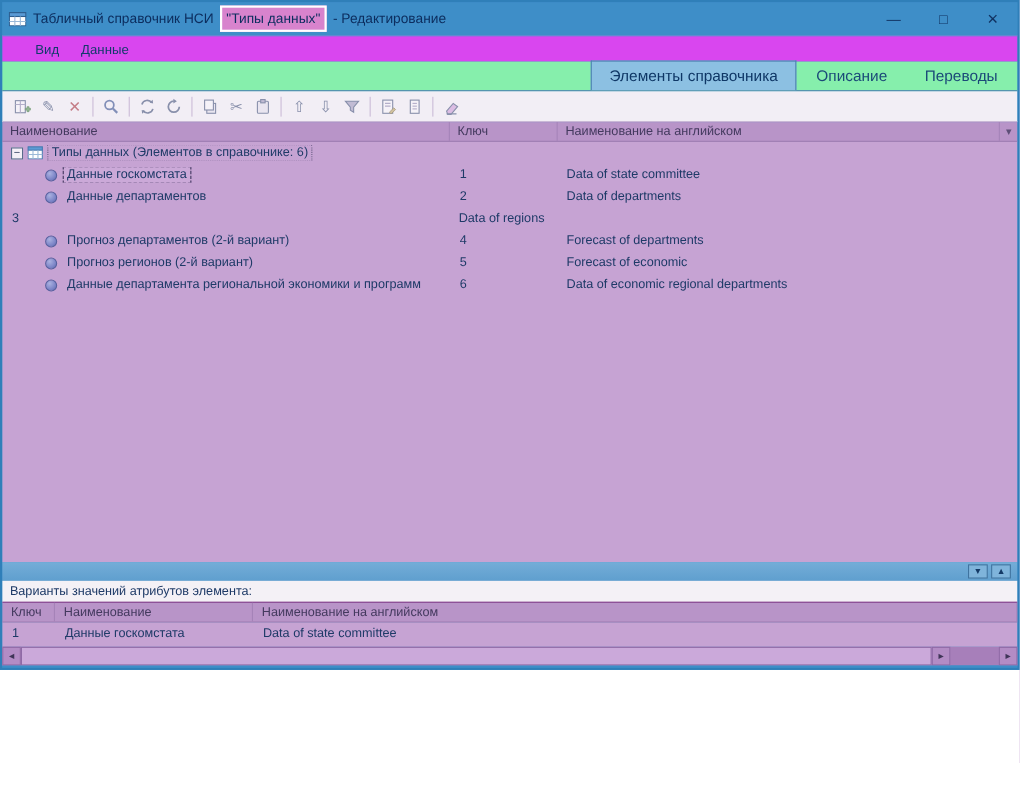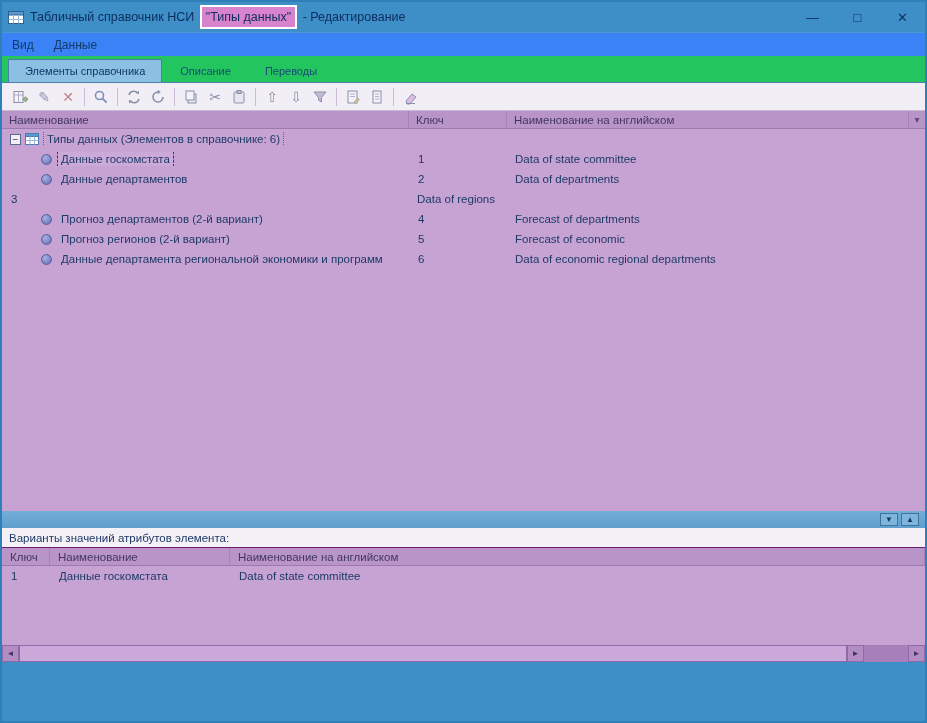--- a/index.html
+++ b/index.html
@@ -1,18 +1,18 @@
 <!DOCTYPE html>
 <html><head>
 <meta charset="utf-8">
 <style>
   * { margin:0; padding:0; box-sizing:border-box; }
   html,body { width:927px; height:723px; font-family:"Liberation Sans", sans-serif; }
   .window{
-    width:927px; height:723px;
+    width:927px; height:609px;
     background:#3E8EC8;
     border:2px solid #2F7FB9;
     display:flex; flex-direction:column;
     overflow:hidden;
   }
   
   .titlebar{
     height:30px; flex:0 0 30px;
     background:#3E8EC8;
     display:flex; align-items:center;
@@ -26,35 +26,35 @@
     padding:3px 4px; margin:0 2px;
   }
   .win-buttons{ margin-left:auto; display:flex; height:100%; }
   .win-btn{
     width:45px; height:100%; display:flex; align-items:center; justify-content:center;
     color:#10305F; font-size:13px; cursor:default;
   }
   
   .menubar{
     height:24px; flex:0 0 24px;
-    background:#3b82f6;
+    background:#d946ef;
     display:flex; align-items:center;
     font-size:12px; color:#123B6B;
-    padding-left:0;
+    padding-left:20px;
     border-top:1px solid #4E96CB;
   }
   .menu-item{ padding:3px 10px; }
   
   .tabstrip{
     height:27px; flex:0 0 27px;
-    background:#22c55e;
+    background:#86efac;
     display:flex; align-items:flex-end;
     padding-left:6px;
     border-bottom:1px solid #4A7FAE;
-    font-size:11px; color:#1B4A78;
+    font-size:14px; color:#1B4A78;justify-content:flex-end;
   }
   .tab{
     padding:5px 16px 5px 16px;
     margin-right:2px;
   }
   .tab.active{
     background:#8CC0E2;
     border:1px solid #4A7FAE;
     border-bottom:none;
     color:#0F3766;

